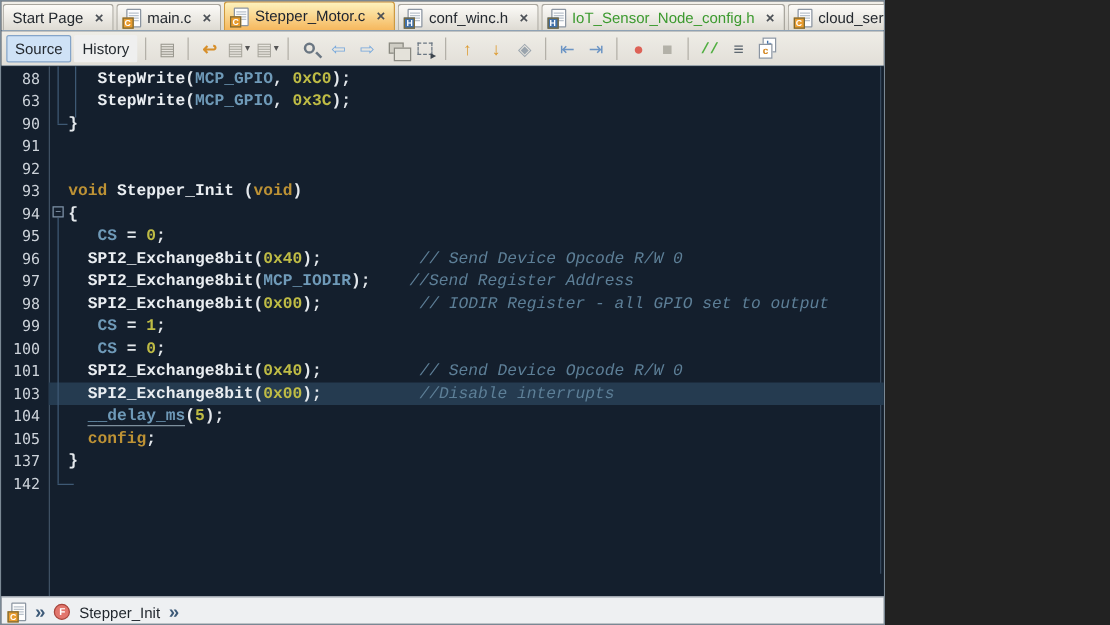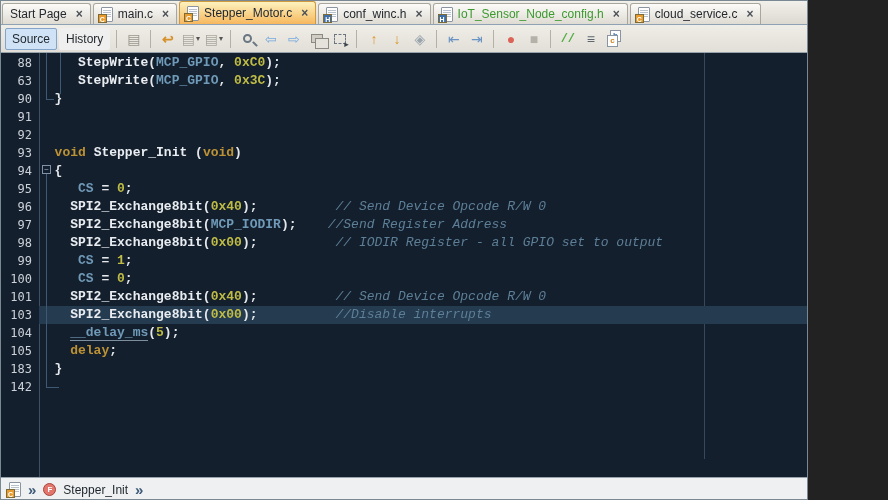--- a/index.html
+++ b/index.html
@@ -1,18 +1,18 @@
 <!DOCTYPE html>
 <html><head>
 <meta charset="utf-8">
 <style>
   * { margin:0; padding:0; box-sizing:border-box; }
   html,body { background:#222; }
   body { font-family:"Liberation Sans", sans-serif; }
-  .app { position:relative; width:808px; height:500px; background:#141f2d; overflow:hidden;
+  .app { position:relative; width:708px; height:500px; background:#141f2d; overflow:hidden;
          border:1px solid #7a8894; }
 
   
   .tabbar { position:absolute; left:0; top:0; width:888px; height:24px;
             background:linear-gradient(#f2f0ea,#dcd9d1); border-bottom:1px solid #8fa2b4;
             display:flex; align-items:flex-end; }
   .tab { display:inline-flex; align-items:center; gap:5px; height:21px; margin:0 1px;
          padding:0 7px; border:1px solid #a9a69e; border-bottom:none;
          border-radius:3px 3px 0 0; background:linear-gradient(#fcfbf8,#dedbd3);
          font-size:12px; color:#24292f; cursor:default; white-space:nowrap; }
@@ -239,24 +239,24 @@
         <div class="row cur">
           <span class="num">103</span>
           <span class="code"><span class="tk-p">    </span><span class="tk-f">SPI2_Exchange8bit</span><span class="tk-p">(</span><span class="tk-n">0x00</span><span class="tk-p">);          </span><span class="tk-c">//Disable interrupts</span></span>
         </div>
         <div class="row">
           <span class="num">104</span>
           <span class="code"><span class="tk-p">    </span><span class="tk-u">__delay_ms</span><span class="tk-p">(</span><span class="tk-n">5</span><span class="tk-p">);</span></span>
         </div>
         <div class="row">
           <span class="num">105</span>
-          <span class="code"><span class="tk-p">    </span><span class="tk-k">delay</span><span class="tk-p">;</span></span>
-        </div>
-        <div class="row">
-          <span class="num">183</span>
+          <span class="code"><span class="tk-p">    </span><span class="tk-k">config</span><span class="tk-p">;</span></span>
+        </div>
+        <div class="row">
+          <span class="num">137</span>
           <span class="code"><span class="tk-p">  }</span></span>
         </div>
         <div class="row">
           <span class="num">142</span>
           <span class="code"></span>
         </div>
       </div>
     <div id="folds">
         <div class="fold-v" style="left: 45px; top: 0px; height: 46px;"></div>
         <div class="fold-h" style="left: 45px; top: 46px; width: 8px;"></div>

